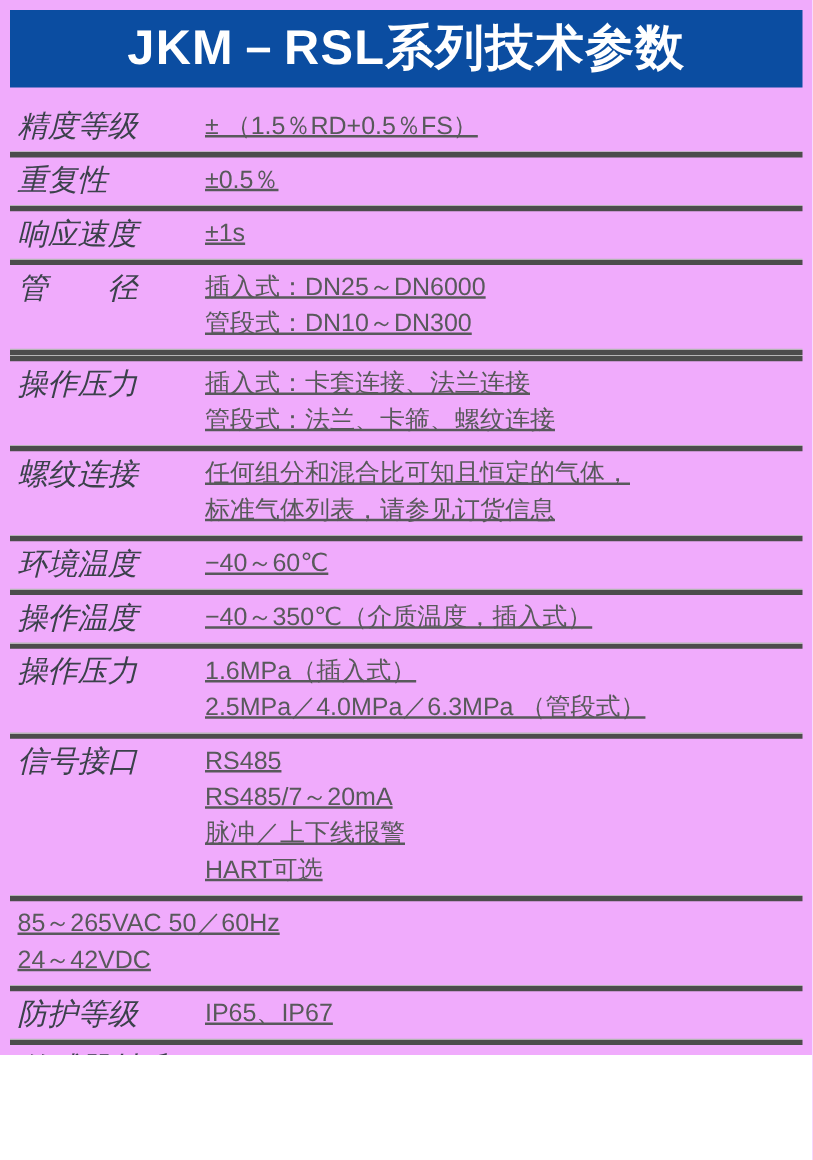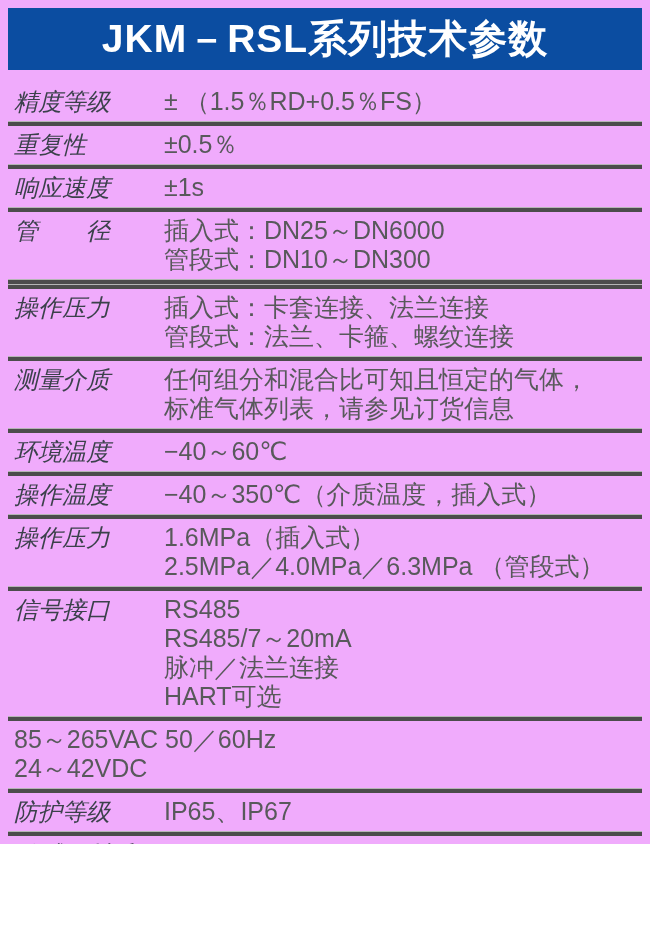--- a/index.html
+++ b/index.html
@@ -37,22 +37,23 @@
     flex: 0 0 150px;
     width: 150px;
     font-size: 24px;
     color: #3b414b;
     line-height: 29px;
     white-space: pre;
     font-style: italic;
   }
   .row-value {
     flex: 1;
-    font-size: 25px;
+    font-size: 20px;
     color: #58595b;
+    text-decoration: underline;
   }
   .value-line {
     line-height: 29px;
     white-space: pre;
   }
   .sep {
     height: 5px;
     background: linear-gradient(to bottom, #b5b5b5 0px, #b5b5b5 1px, #4c4c4c 1px, #4c4c4c 5px);
   }
 </style>
@@ -94,21 +95,21 @@
       <div class="sep"></div>
       <div class="row">
         <div class="row-label">操作压力</div>
         <div class="row-value">
           <div class="value-line">插入式：卡套连接、法兰连接</div>
           <div class="value-line">管段式：法兰、卡箍、螺纹连接</div>
         </div>
       </div>
       <div class="sep"></div>
       <div class="row">
-        <div class="row-label">测量介质</div>
+        <div class="row-label">螺纹连接</div>
         <div class="row-value">
           <div class="value-line">任何组分和混合比可知且恒定的气体，</div>
           <div class="value-line">标准气体列表，请参见订货信息</div>
         </div>
       </div>
       <div class="sep"></div>
       <div class="row">
         <div class="row-label">环境温度</div>
         <div class="row-value">
           <div class="value-line">−40～60℃</div>
@@ -128,21 +129,21 @@
           <div class="value-line">1.6MPa（插入式）</div>
           <div class="value-line">2.5MPa／4.0MPa／6.3MPa （管段式）</div>
         </div>
       </div>
       <div class="sep"></div>
       <div class="row">
         <div class="row-label">信号接口</div>
         <div class="row-value">
           <div class="value-line">RS485</div>
           <div class="value-line">RS485/7～20mA</div>
-          <div class="value-line">脉冲／法兰连接</div>
+          <div class="value-line">脉冲／上下线报警</div>
           <div class="value-line">HART可选</div>
         </div>
       </div>
       <div class="sep"></div>
       <div class="row">
         <div class="row-value">
           <div class="value-line">85～265VAC 50／60Hz</div>
           <div class="value-line">24～42VDC</div>
         </div>
       </div>

